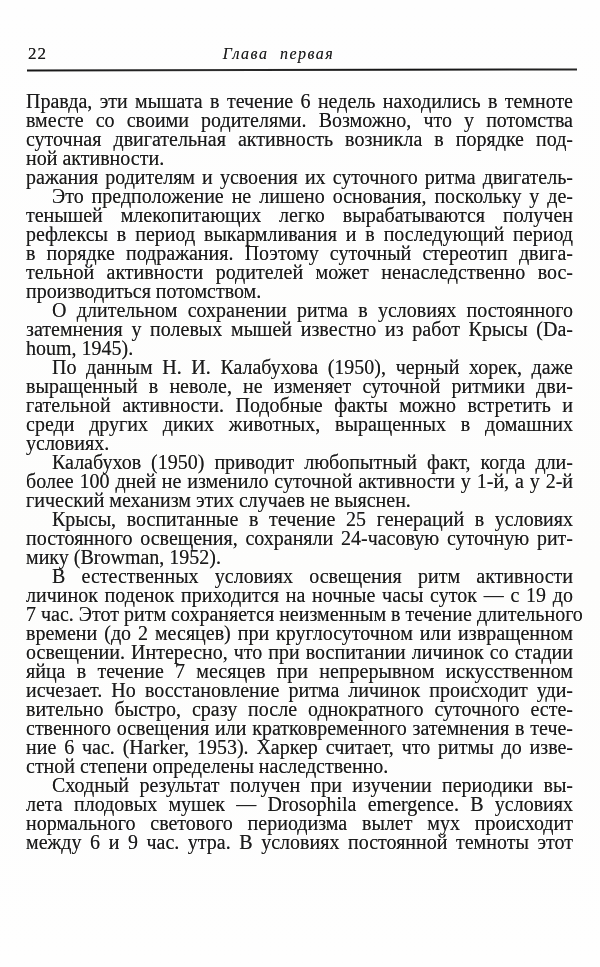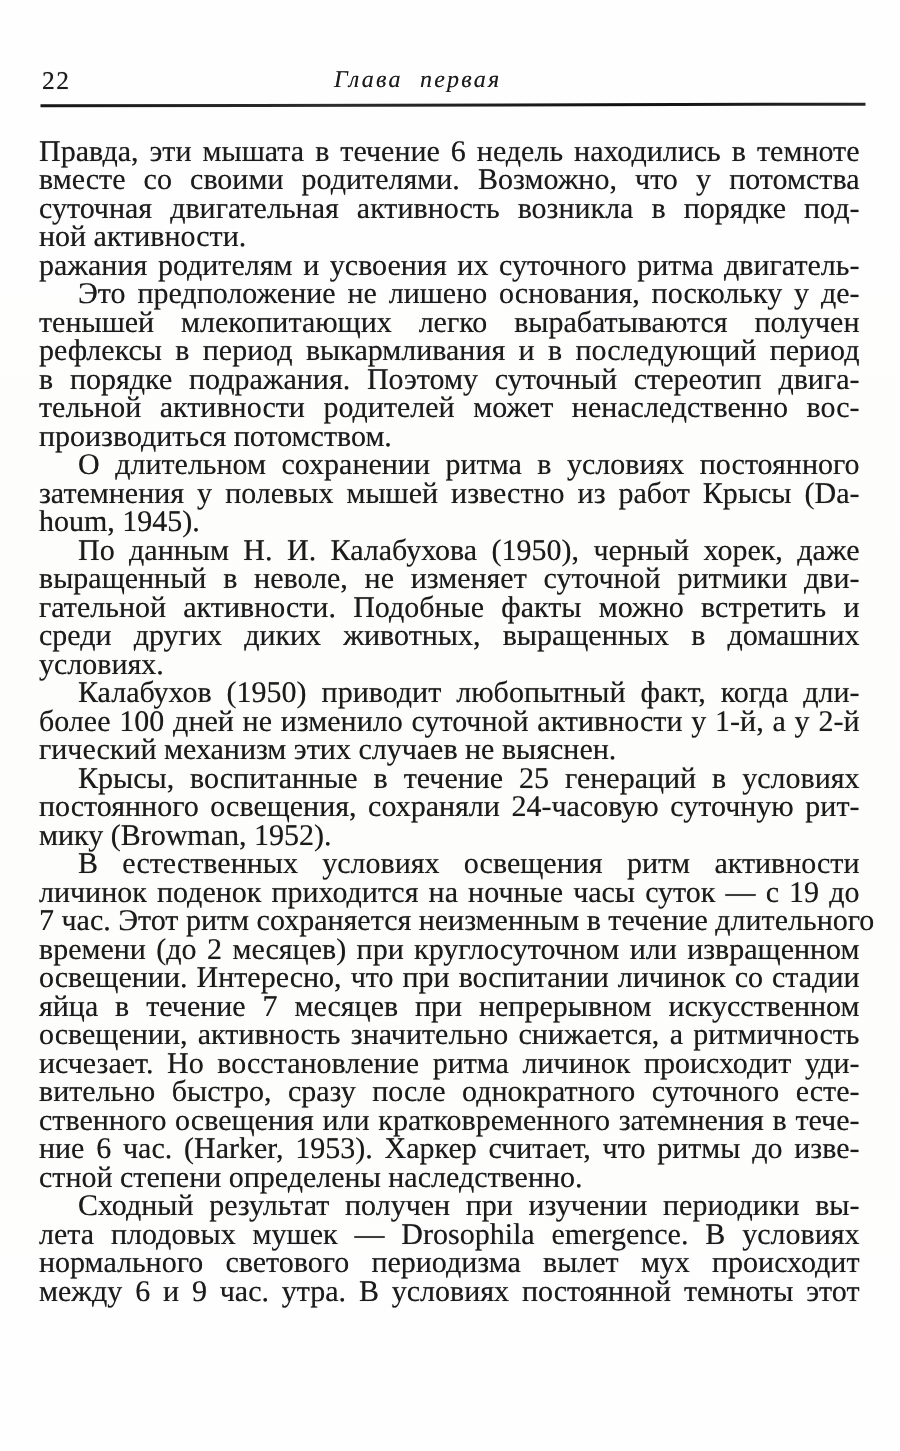--- a/index.html
+++ b/index.html
@@ -125,21 +125,20 @@
         <div class="line">постоянного освещения, сохраняли 24-часовую суточную рит-</div>
         <div class="line last">мику (Browman, 1952).</div>
       </div>
       <div class="para">
         <div class="line first">В естественных условиях освещения ритм активности</div>
         <div class="line">личинок поденок приходится на ночные часы суток — с 19 до</div>
         <div class="line">7 час. Этот ритм сохраняется неизменным в течение длительного</div>
         <div class="line">времени (до 2 месяцев) при круглосуточном или извращенном</div>
         <div class="line">освещении. Интересно, что при воспитании личинок со стадии</div>
         <div class="line">яйца в течение 7 месяцев при непрерывном искусственном</div>
-        <div class="line">освещении, активность значительно снижается, а ритмичность</div>
         <div class="line">исчезает. Но восстановление ритма личинок происходит уди-</div>
         <div class="line">вительно быстро, сразу после однократного суточного есте-</div>
         <div class="line">ственного освещения или кратковременного затемнения в тече-</div>
         <div class="line">ние 6 час. (Harker, 1953). Харкер считает, что ритмы до изве-</div>
         <div class="line last">стной степени определены наследственно.</div>
       </div>
       <div class="para">
         <div class="line first">Сходный результат получен при изучении периодики вы-</div>
         <div class="line">лета плодовых мушек — Drosophila emergence. В условиях</div>
         <div class="line">нормального светового периодизма вылет мух происходит</div>

